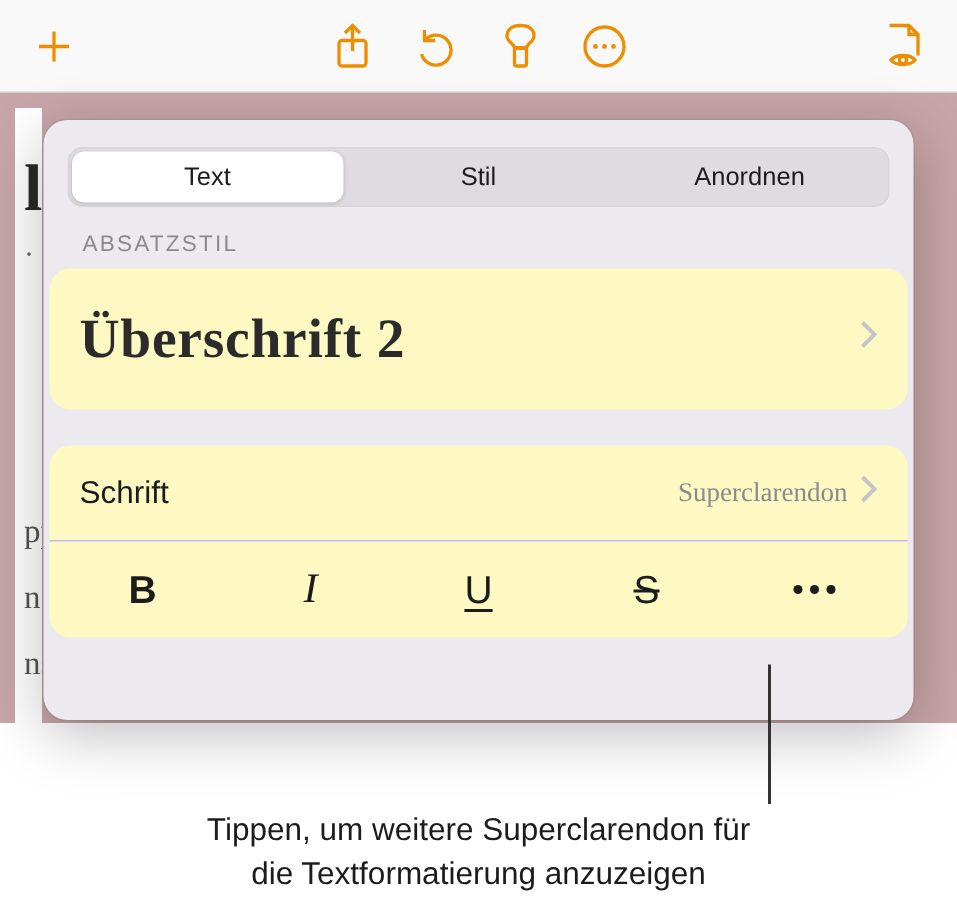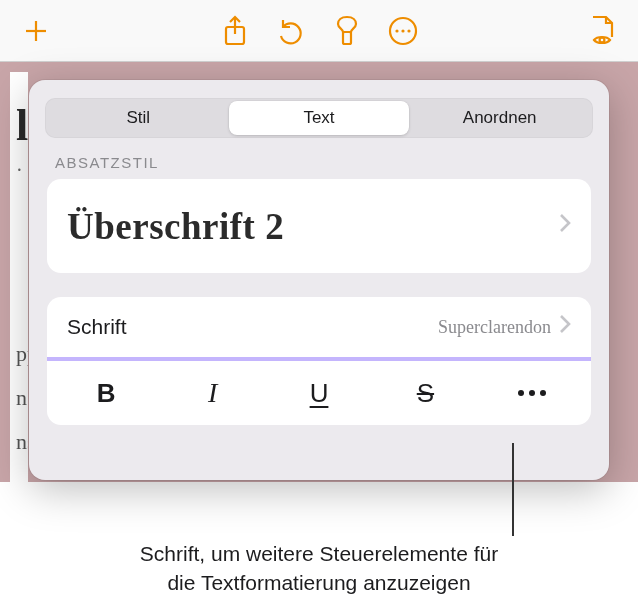--- a/index.html
+++ b/index.html
@@ -126,30 +126,30 @@
   .section-label {
     margin: 8px 26px 8px;
     font-size: 15px;
     letter-spacing: 1.5px;
     color: #8a8a8e;
     text-transform: uppercase;
   }
   
   
   .card {
-    margin: 0 18px 24px;
-    background: #ffffff;
+    margin: 0 4px 24px;
+    background: #fef9c3;
     border-radius: 14px;
   }
   .row {
     display: flex;
     align-items: center;
     padding: 0 20px;
     min-height: 64px;
-    border-bottom: 4px solid #c4b5fd;
+    border-bottom: 1px solid #c4b5fd;
     cursor: pointer;
     position: relative;
   }
   .row:last-child { border-bottom: none; }
   
   .heading-row {
     min-height: 94px;
   }
   .heading-text {
     font-family: "Superclarendon", "Bookman Old Style", Georgia, serif;
@@ -293,22 +293,22 @@
   </div>
 </div>
 
 <div class="bottom-white"></div>
 
 <div class="popover-wrap">
   <div class="popover">
     <div class="popover-arrow"></div>
 
     <div class="seg">
+      <div class="seg-item active">Text</div>
       <div class="seg-item">Stil</div>
-      <div class="seg-item active">Text</div>
       <div class="seg-item">Anordnen</div>
     </div>
 
     <div class="section-label">ABSATZSTIL</div>
 
     <div class="card">
       <div class="row heading-row">
         <div class="heading-text">Überschrift 2</div>
         <div class="chev">
           <svg width="12" height="20" viewBox="0 0 12 20" fill="none" stroke="#c5c5c9" stroke-width="2.6">
@@ -349,15 +349,15 @@
             </div>
         </div>
       </div>
     </div>
 
   </div>
 </div>
 
 <div class="callout-line"></div>
 <div class="caption">
-  <span>Schrift, um weitere Steuerelemente für</span><br>
+  <span>Tippen, um weitere Superclarendon für</span><br>
   <span>die Textformatierung anzuzeigen</span>
 </div>
 
 </body></html>

